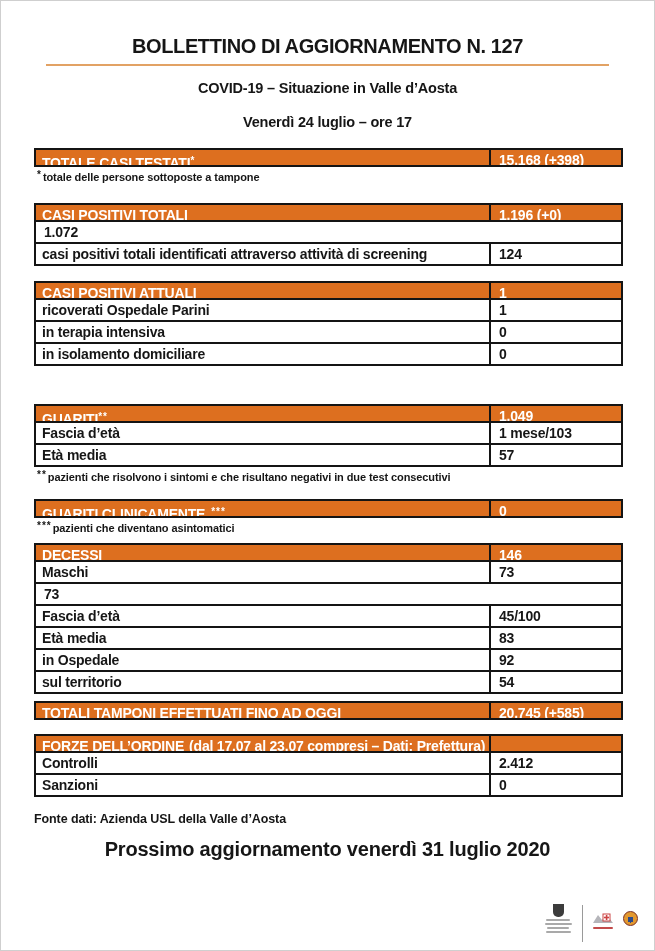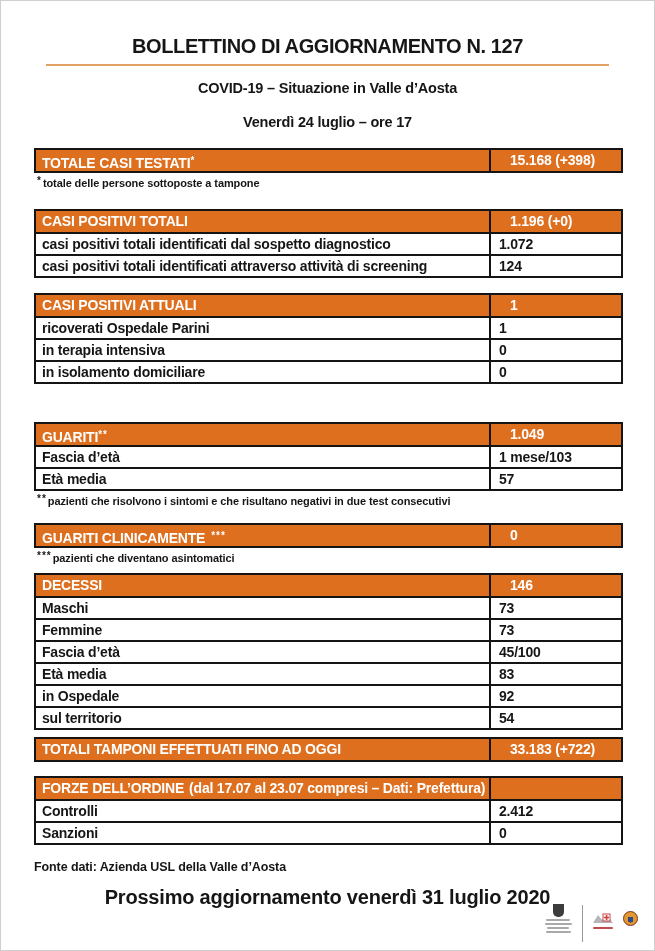--- a/index.html
+++ b/index.html
@@ -15,21 +15,21 @@
     overflow:hidden;
   }
   .doc-title { margin:34px 0 0 0; text-align:center; font-size:20px; letter-spacing:-0.4px; }
   .title-underline { width:563px; height:2px; background:#e2a264; margin:6px auto 0 auto; }
   .subtitle { margin:14px 0 0 0; text-align:center; font-size:14.5px; letter-spacing:-0.2px; }
   .dateline { margin:18px 0 2px 0; text-align:center; font-size:14.5px; letter-spacing:-0.2px; }
 
   .table { width:589px; margin:0 0 0 33px; border:2px solid #141414; box-sizing:border-box; }
   .row { display:flex; height:20px; line-height:20px; font-size:14px; letter-spacing:-0.2px; white-space:nowrap; }
   .row + .row { border-top:2px solid #141414; }
-  .bar { height:21px; line-height:21px; background:#dd6f1f; color:#ffffff;gap:11px; }
+  .bar { height:15px; line-height:21px; background:#dd6f1f; color:#ffffff; }
   .cell { box-sizing:border-box; overflow:hidden; }
   .label { width:455px; border-right:2px solid #141414; padding:0 4px 0 6px; }
   .value { flex:1; padding-left:8px; }
   .mk { font-size:10px; vertical-align:4px; letter-spacing:1px; }
   .mk.spaced { margin-left:6px; }
   .detail { font-size:14px; margin-left:5px; letter-spacing:-0.2px; }
 
   .footnote { margin:2px 0 0 36px; font-size:11px; letter-spacing:-0.1px; }
   .fn-mk { font-size:10px; vertical-align:3px; letter-spacing:1px; margin-right:1px; }
 
@@ -71,21 +71,20 @@
     </div>
   </div>
   <div class="footnote"><span class="fn-mk">*</span><span>totale delle persone sottoposte a tampone</span></div>
 
   <div class="table mt20">
     <div class="row bar">
       <div class="cell label">CASI POSITIVI TOTALI</div>
       <div class="cell value">1.196 (+0)</div>
     </div>
     <div class="row">
-      <div class="cell label">casi positivi totali identificati dal sospetto diagnostico</div>
       <div class="cell value">1.072</div>
     </div>
     <div class="row">
       <div class="cell label">casi positivi totali identificati attraverso attività di screening</div>
       <div class="cell value">124</div>
     </div>
   </div>
 
   <div class="table mt15">
     <div class="row bar">
@@ -133,21 +132,20 @@
   <div class="table mt9">
     <div class="row bar">
       <div class="cell label">DECESSI</div>
       <div class="cell value">146</div>
     </div>
     <div class="row">
       <div class="cell label">Maschi</div>
       <div class="cell value">73</div>
     </div>
     <div class="row">
-      <div class="cell label">Femmine</div>
       <div class="cell value">73</div>
     </div>
     <div class="row">
       <div class="cell label">Fascia d’età</div>
       <div class="cell value">45/100</div>
     </div>
     <div class="row">
       <div class="cell label">Età media</div>
       <div class="cell value">83</div>
     </div>
@@ -157,21 +155,21 @@
     </div>
     <div class="row">
       <div class="cell label">sul territorio</div>
       <div class="cell value">54</div>
     </div>
   </div>
 
   <div class="table mt7">
     <div class="row bar">
       <div class="cell label">TOTALI TAMPONI EFFETTUATI FINO AD OGGI</div>
-      <div class="cell value">33.183 (+722)</div>
+      <div class="cell value">20.745 (+585)</div>
     </div>
   </div>
 
   <div class="table mt14">
     <div class="row bar">
       <div class="cell label"><span>FORZE DELL’ORDINE</span><span class="detail">(dal 17.07 al 23.07 compresi – Dati: Prefettura)</span></div>
       <div class="cell value"></div>
     </div>
     <div class="row">
       <div class="cell label">Controlli</div>

